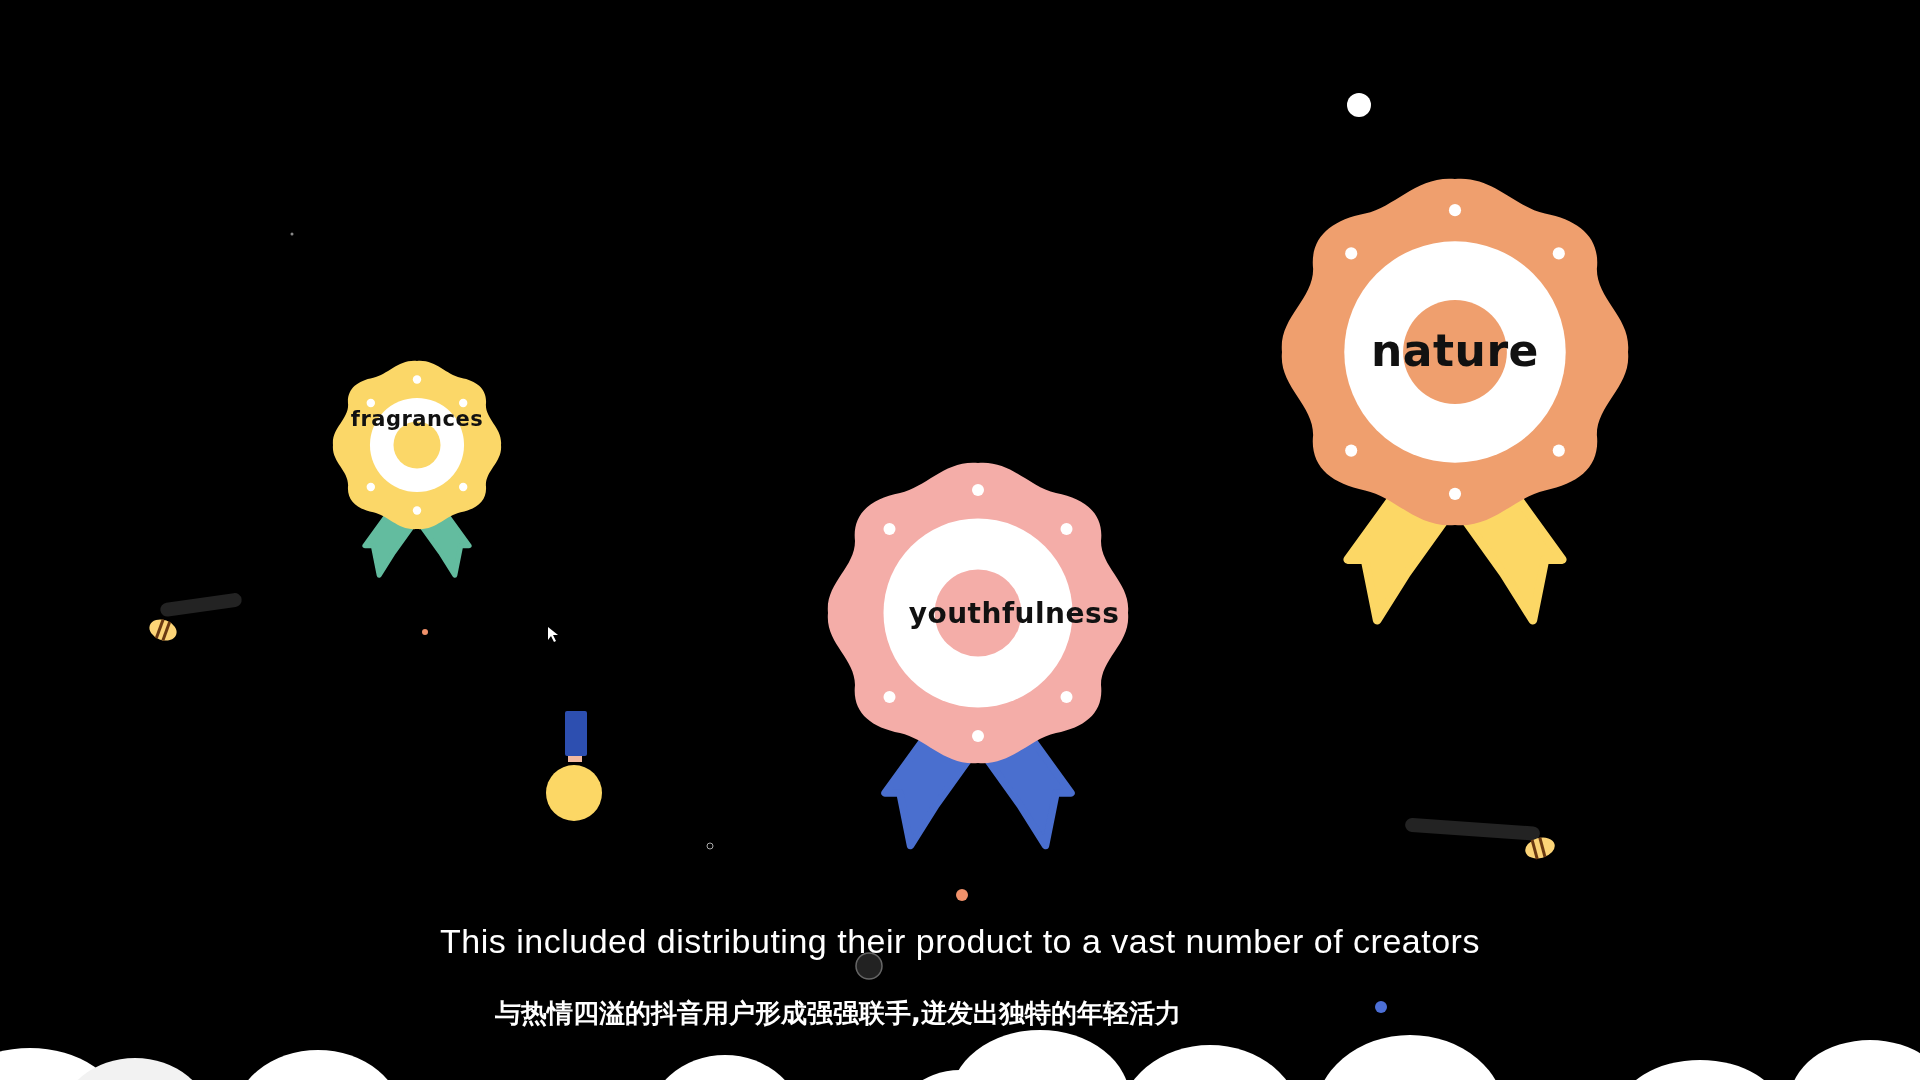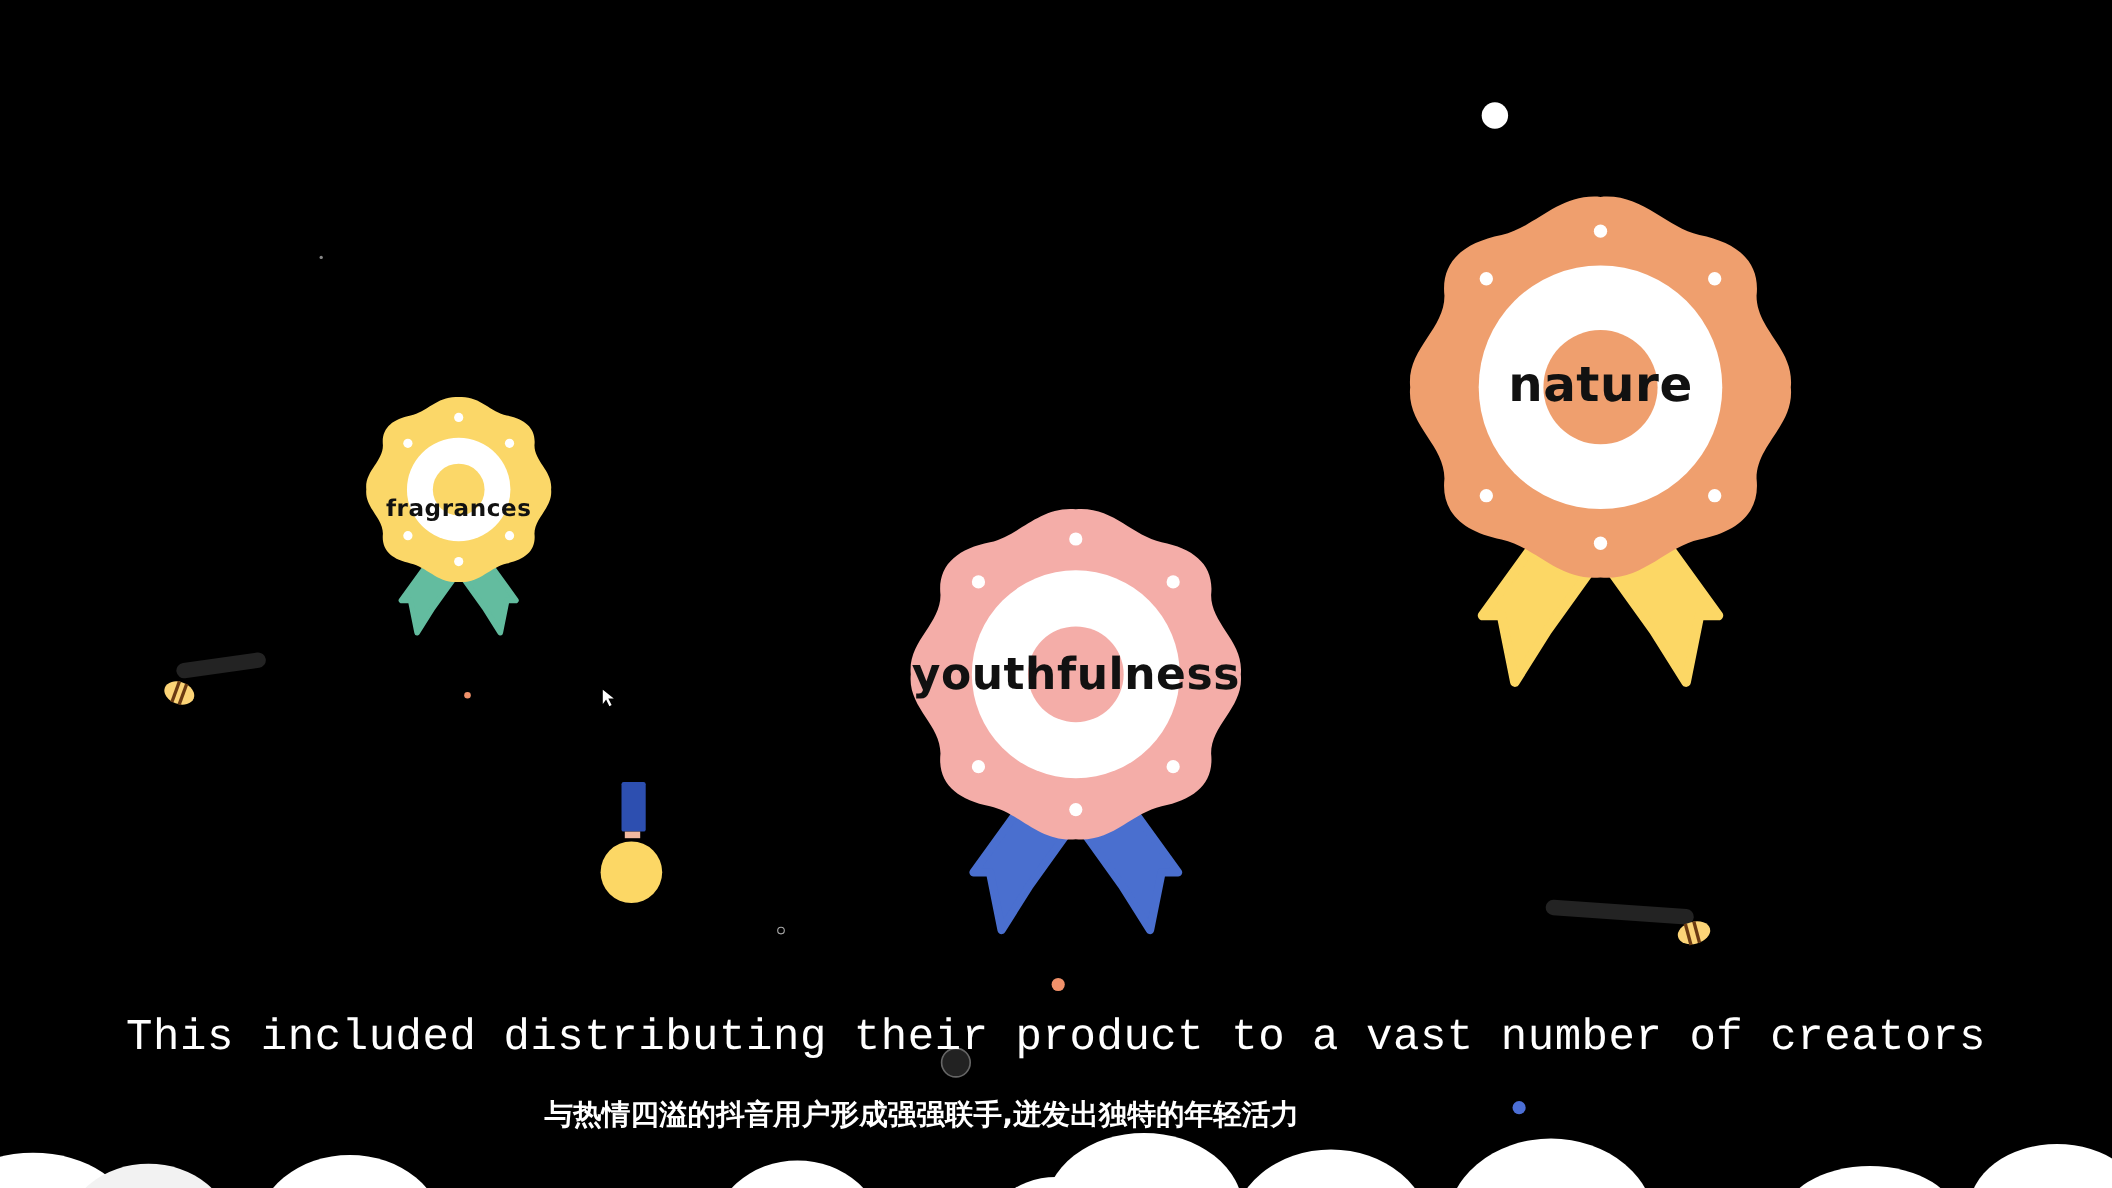--- a/index.html
+++ b/index.html
@@ -1,19 +1,19 @@
 <!DOCTYPE html>
 <html><head>
 <meta charset="utf-8">
 <style>
   html, body { margin:0; padding:0; background:#000; }
   body { width:1920px; height:1080px; position:relative; overflow:hidden; font-family:"DejaVu Sans", "Liberation Sans", sans-serif; }
   .layer { position:absolute; left:0; top:0; width:1920px; height:1080px; }
   .badge-label { position:absolute; color:#111; font-weight:bold; text-align:center; white-space:nowrap; transform:translate(-50%,-50%); letter-spacing:0.5px; font-family:"DejaVu Sans", sans-serif; }
-  .subtitle-en { position:absolute; left:0; width:1920px; top:922px; text-align:center; color:#fff; font-size:40px; font-family:Liberation Mono, monospace; letter-spacing:0.5px; }
+  .subtitle-en { position:absolute; left:0; width:1920px; top:922px; text-align:center; color:#fff; font-size:34px; font-family:Liberation Sans, sans-serif; letter-spacing:0.5px; }
   .subtitle-zh { position:absolute; left:0; width:1676px; top:996px; text-align:center; color:#fff; font-size:26px; font-weight:bold; font-family:"DejaVu Sans", sans-serif; }
 </style>
 </head>
 <body>
 
 <svg class="layer" viewBox="0 0 1920 1080" xmlns="http://www.w3.org/2000/svg">
   <defs>
 
     <path id="scallop" d="
       M 0 -1
@@ -120,18 +120,18 @@
     <ellipse cx="725" cy="1125" rx="78" ry="70"></ellipse>
     <ellipse cx="960" cy="1135" rx="70" ry="65"></ellipse>
     <ellipse cx="1040" cy="1100" rx="90" ry="70"></ellipse>
     <ellipse cx="1210" cy="1120" rx="90" ry="75"></ellipse>
     <ellipse cx="1410" cy="1115" rx="95" ry="80"></ellipse>
     <ellipse cx="1700" cy="1110" rx="80" ry="50"></ellipse>
     <ellipse cx="1870" cy="1100" rx="80" ry="60"></ellipse>
   </g>
 </svg>
 
-<div class="badge-label" style="left:417px; top:462px; font-size:21px;">fragrances</div>
-<div class="badge-label" style="left:978px; top:613px; font-size:40px;">youthfulness</div>
+<div class="badge-label" style="left:417px; top:419px; font-size:21px;">fragrances</div>
+<div class="badge-label" style="left:1014px; top:613px; font-size:28px;">youthfulness</div>
 <div class="badge-label" style="left:1455px; top:350px; font-size:44px;text-align:right;">nature</div>
 
 <div class="subtitle-en">This included distributing their product to a vast number of creators</div>
 <div class="subtitle-zh">与热情四溢的抖音用户形成强强联手,迸发出独特的年轻活力</div>
 
 </body></html>

